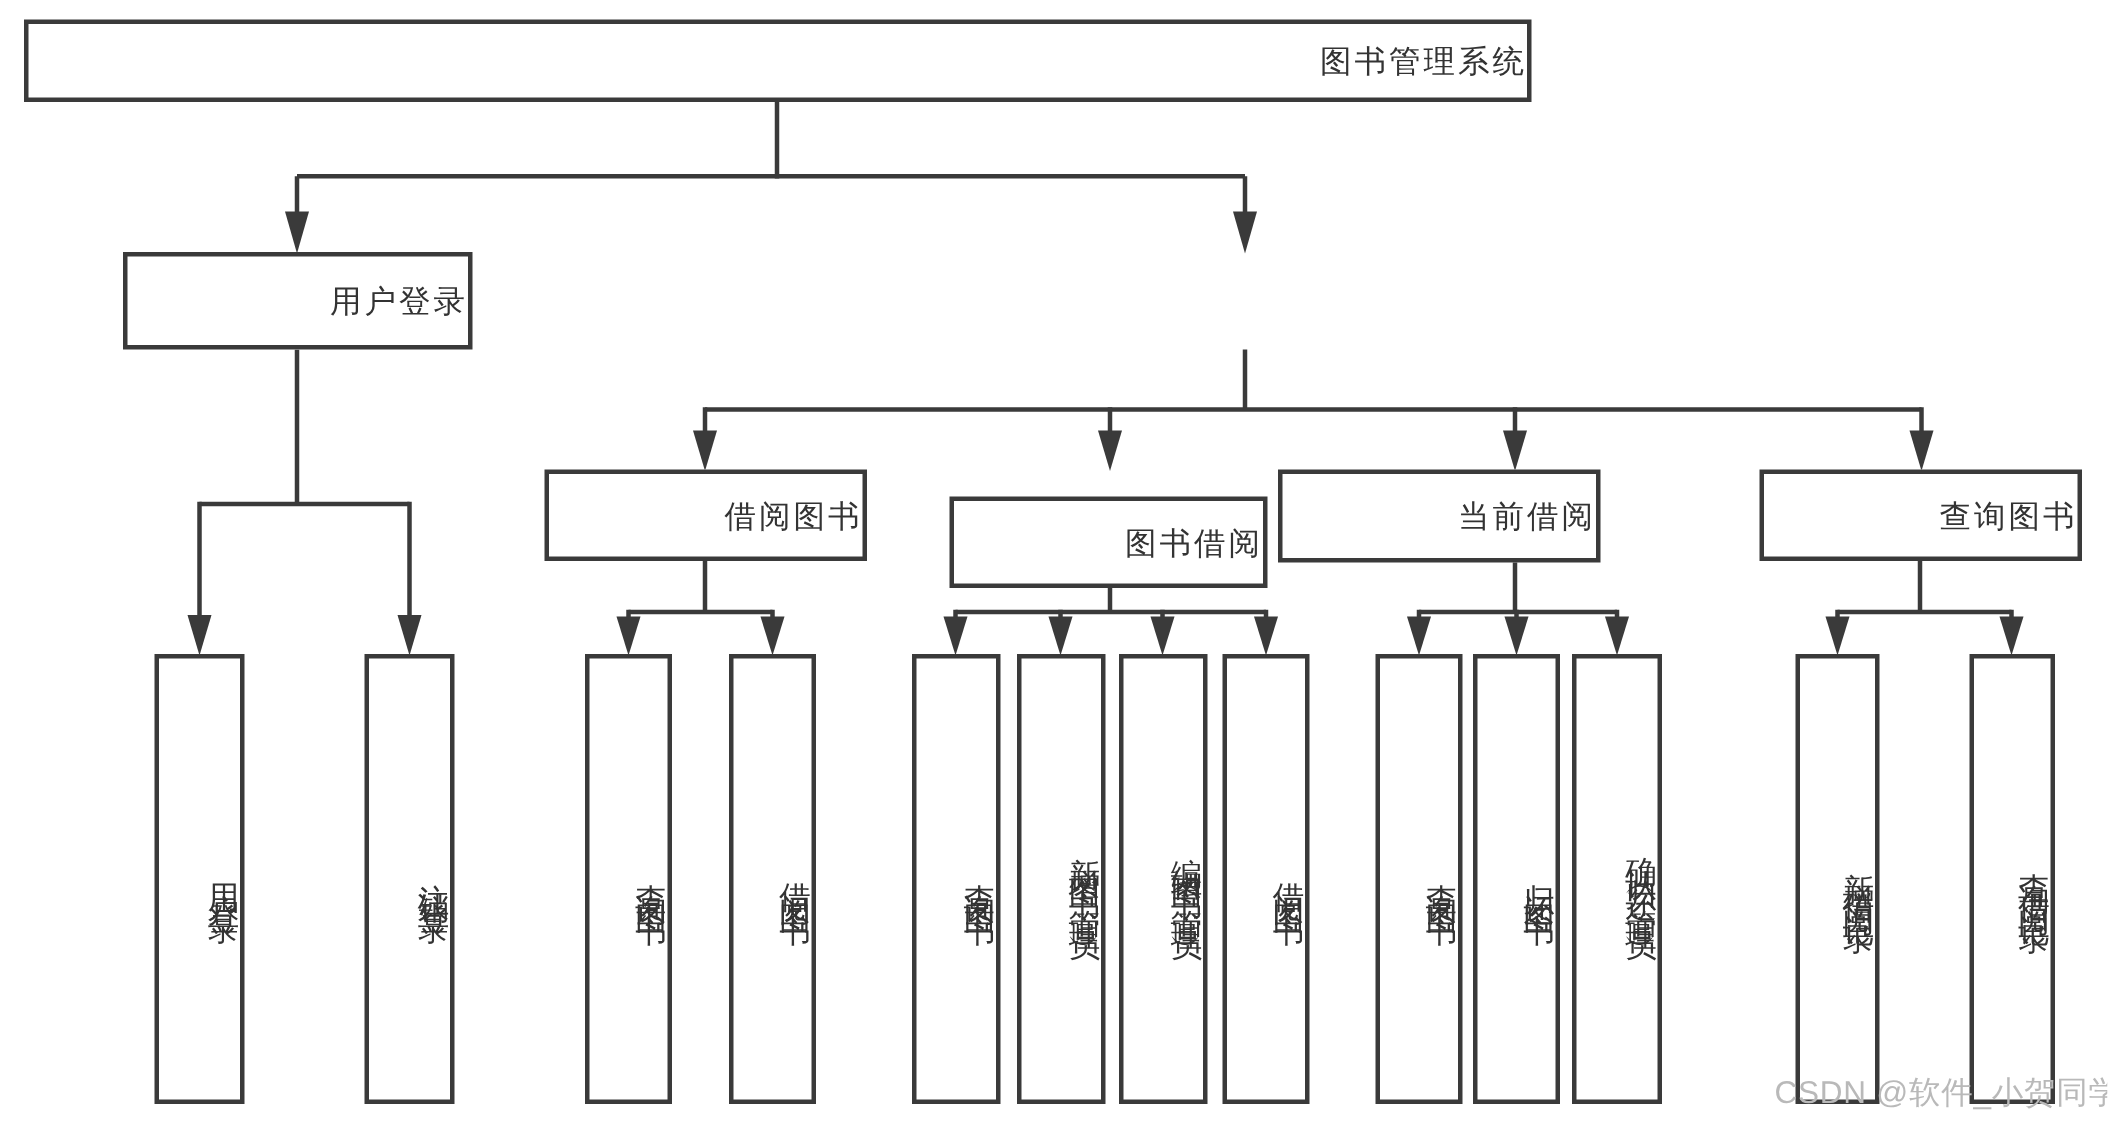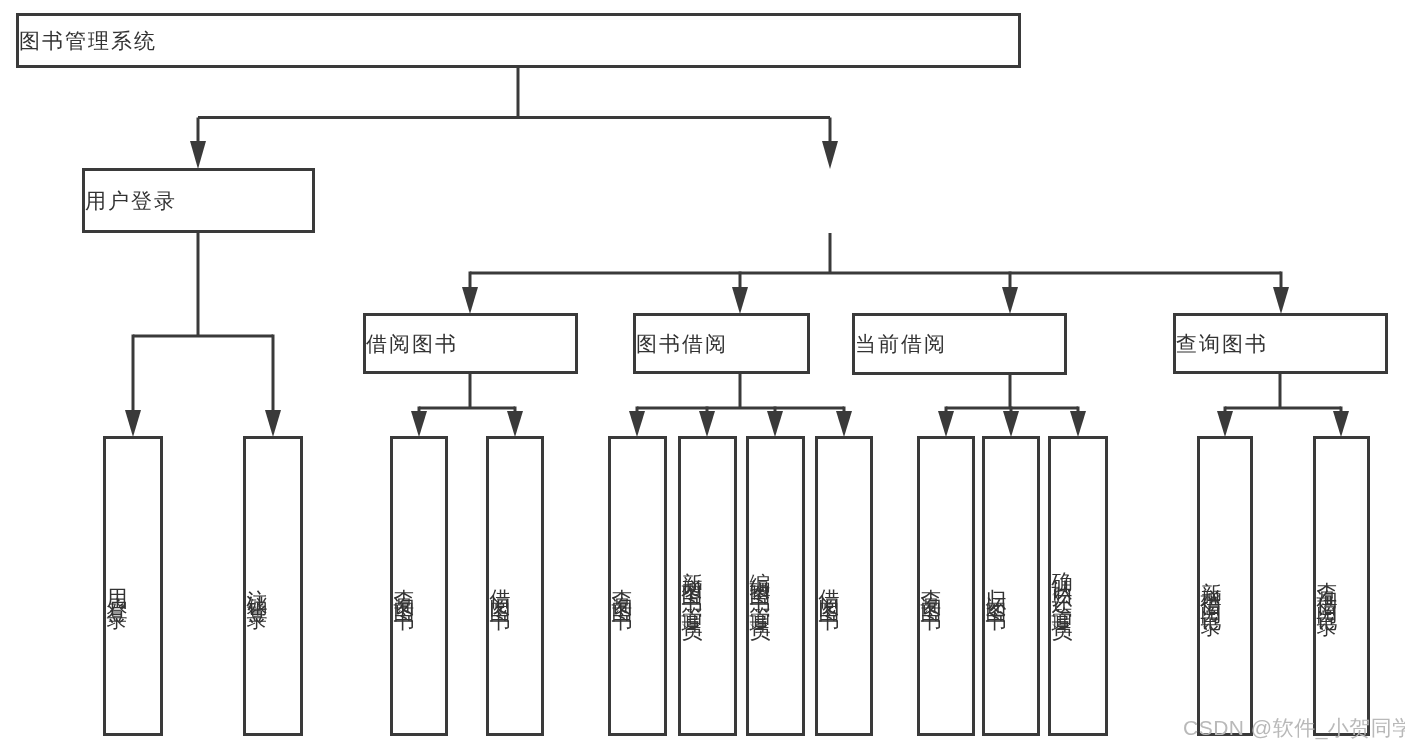--- a/index.html
+++ b/index.html
@@ -13,21 +13,21 @@
     color: #333333;
     overflow: hidden;
   }
   .edges { position: absolute; left: 0; top: 0; z-index: 1; }
   .box {
     position: absolute;
     border: 3px solid #3a3a3a;
     background: #ffffff;
     display: flex;
     align-items: center;
-    justify-content: flex-start;
+    justify-content: flex-end;
     z-index: 2;
   }
   .box.h span {
     font-size: 21px;
     letter-spacing: 2px;
     white-space: nowrap;
   }
   .box.v span {
     writing-mode: vertical-rl;
     font-size: 21px;
@@ -120,21 +120,21 @@
     <span>图书管理系统</span>
   </div>
 
   <div class="box h" style="left:82px; top:168px; width:233px; height:65px;">
     <span>用户登录</span>
   </div>
 
   <div class="box h" style="left:363px; top:313px; width:215px; height:61px;">
     <span>借阅图书</span>
   </div>
-  <div class="box h" style="left:633px; top:313px; width:177px; height:61px;">
+  <div class="box h" style="left:633px; top:331px; width:212px; height:61px;">
     <span>图书借阅</span>
   </div>
   <div class="box h" style="left:852px; top:313px; width:215px; height:62px;font-family:Liberation Serif, serif;">
     <span>当前借阅</span>
   </div>
   <div class="box h" style="left:1173px; top:313px; width:215px; height:61px;">
     <span>查询图书</span>
   </div>
 
   <div class="box v" style="left:103px; top:436px; width:60px; height:300px;">

